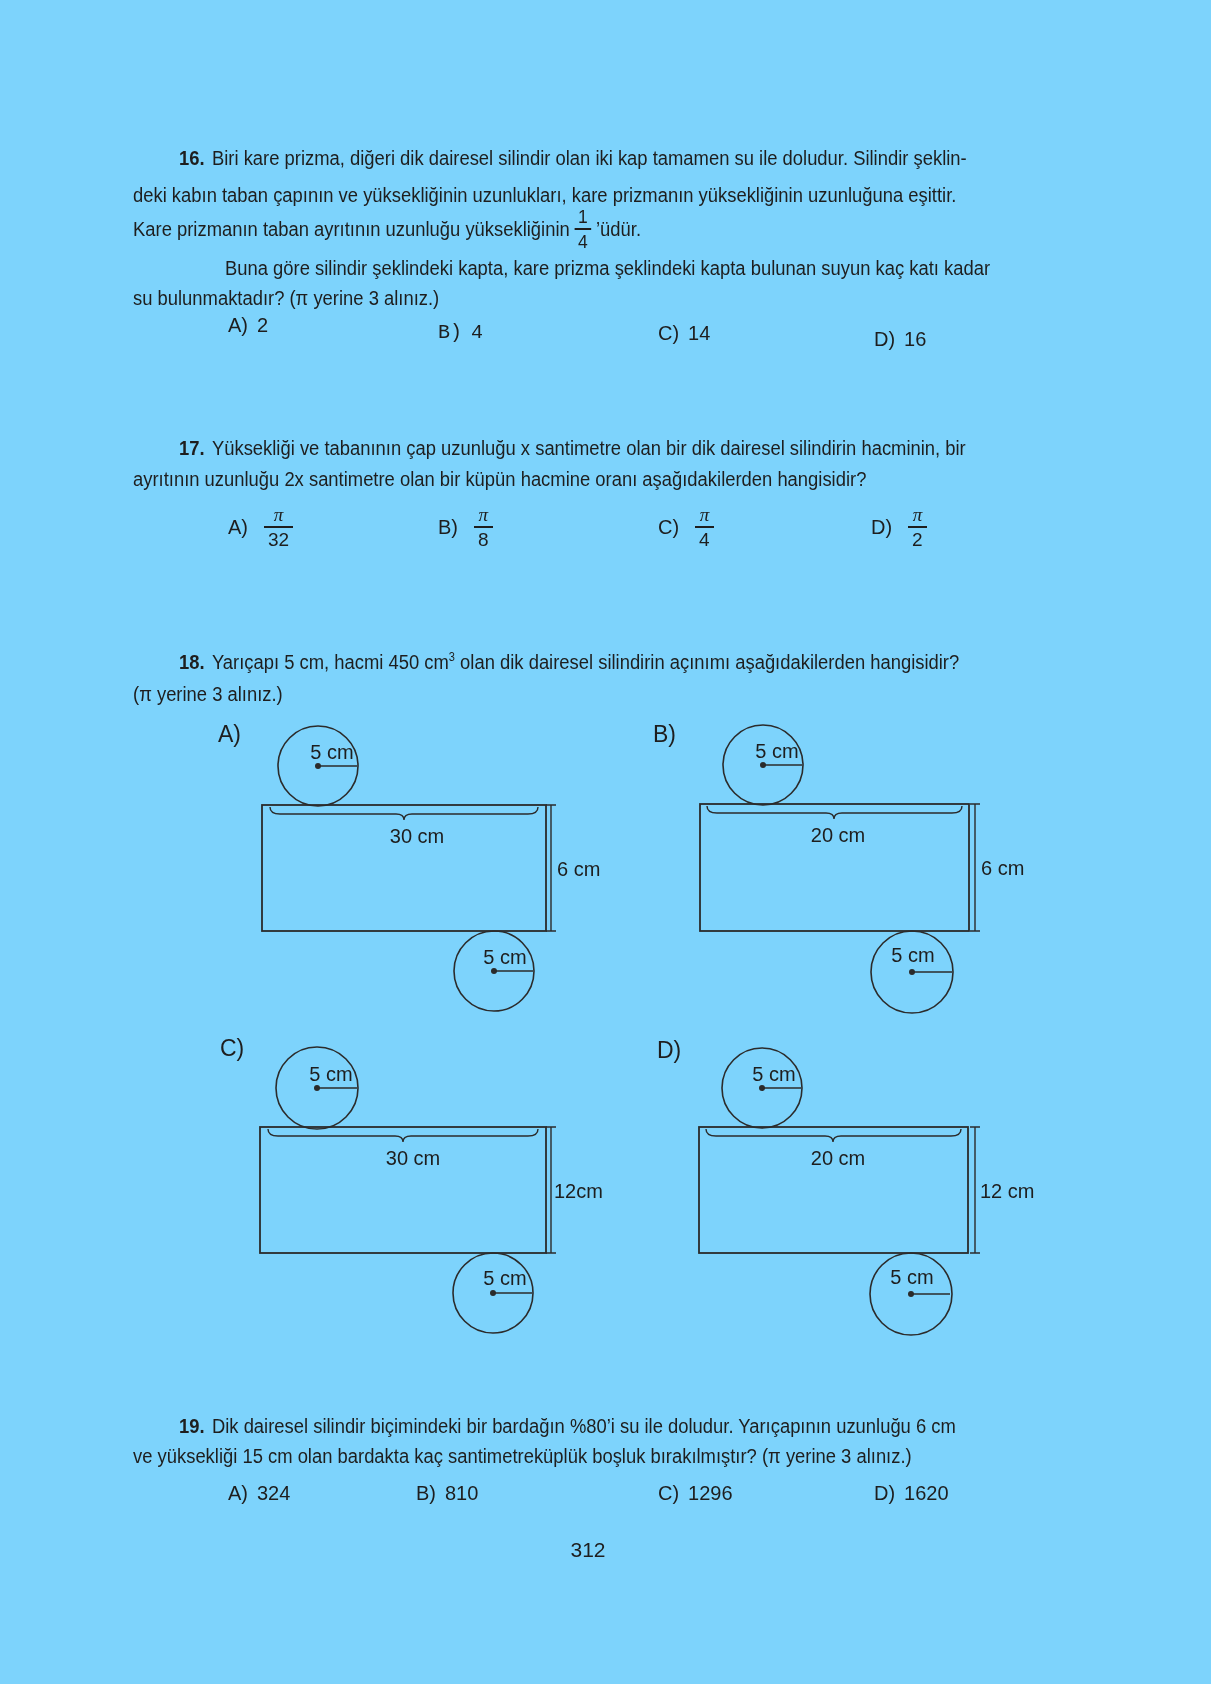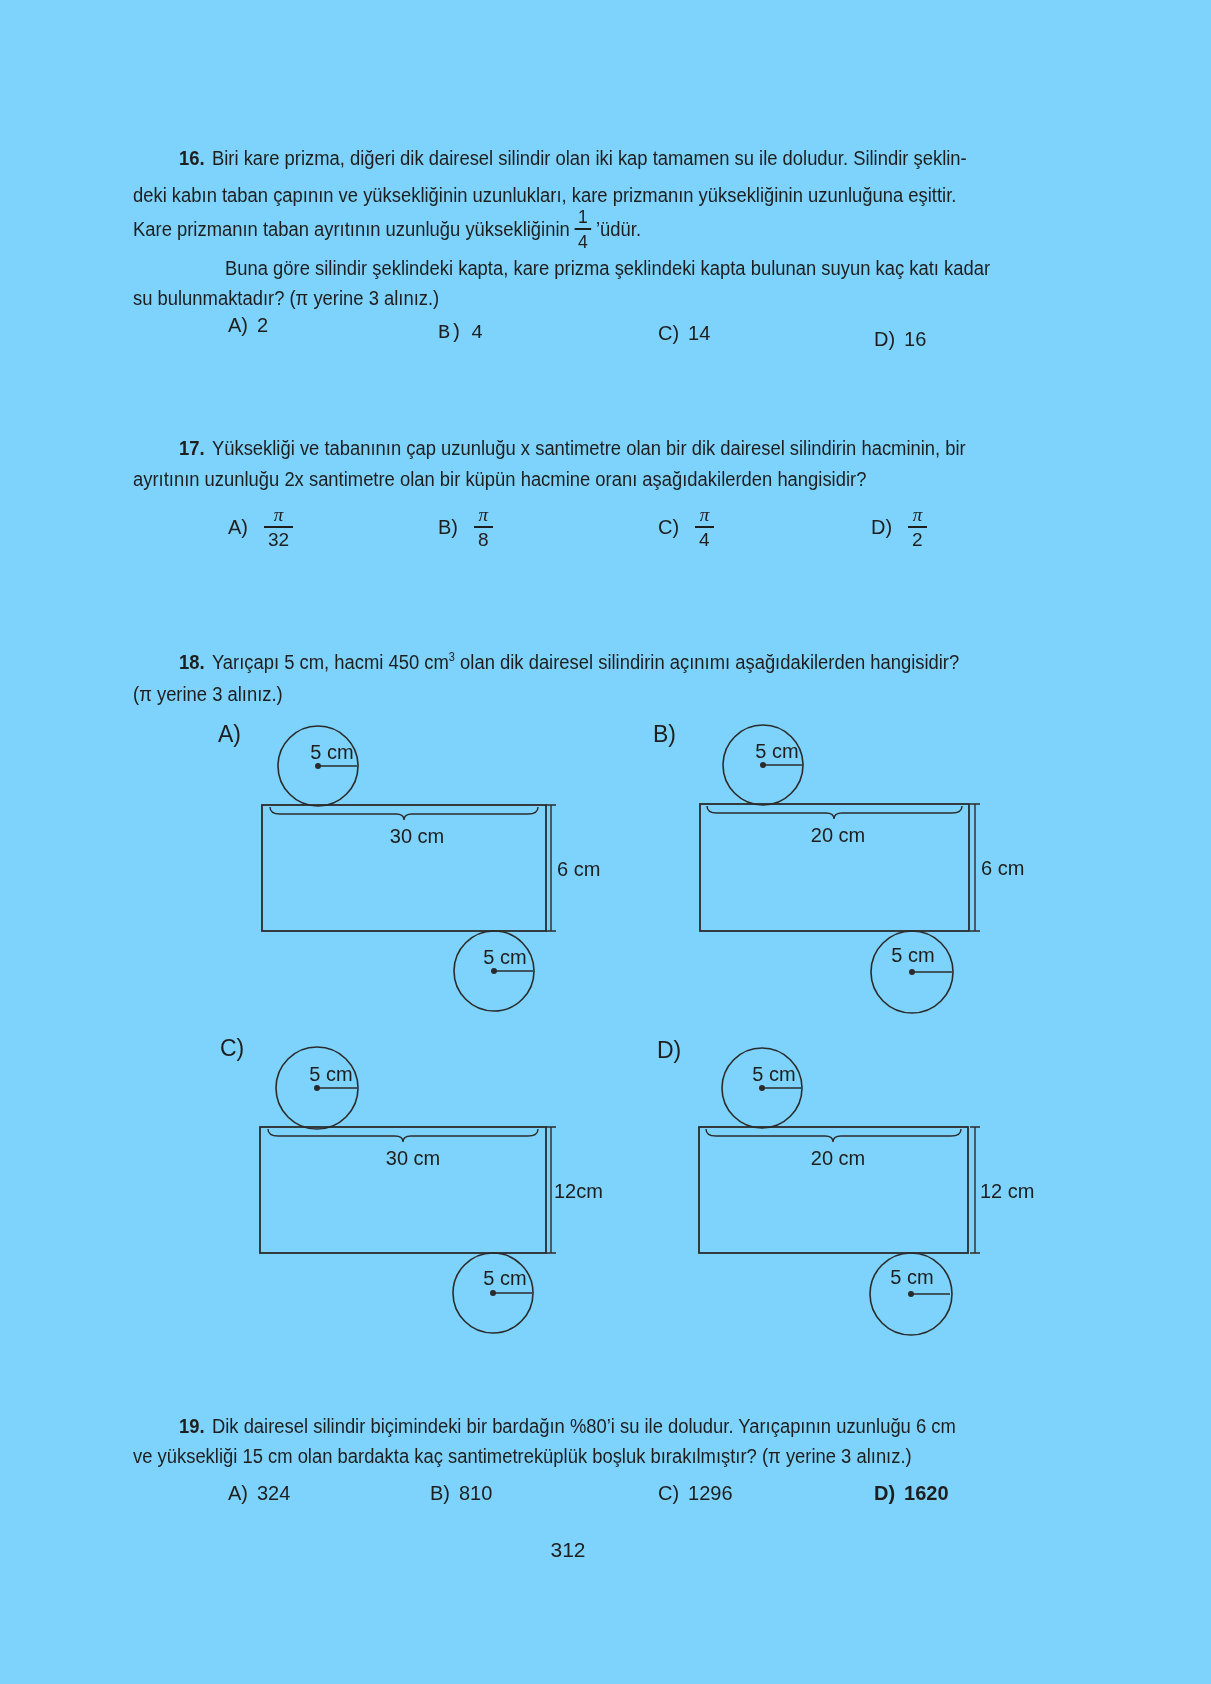--- a/index.html
+++ b/index.html
@@ -22,21 +22,21 @@
   .qnum { font-weight:bold; margin-right:8px; }
   .opt { position:absolute; white-space:nowrap; font-size:20px; line-height:22px; }
   .opt .lab { margin-right:9px; }
   .fopt { position:absolute; display:flex; align-items:center; font-size:20px; height:46px; }
   .fopt .lab { margin-right:11px; }
   .frac { display:inline-flex; flex-direction:column; align-items:center; margin:0 5px; }
   .frac .num { font-size:19px; line-height:21px; padding:0 4px 1px 4px; }
   .frac .den { font-size:19px; line-height:21px; padding:1px 4px 0 4px; border-top:2px solid #1e1e1e; }
   .pi { font-family:"Liberation Serif", serif; font-style:italic; font-size:21px; }
   sup { font-size:12px; vertical-align:super; line-height:0; }
-  .pagenum { position:absolute; left:0; width:1136px; text-align:center; font-size:21px; }
+  .pagenum { position:absolute; left:0; width:1136px; text-align:center; font-size:21px;padding-left:20px; }
   svg text { fill:#1e1e1e; font-family:"Liberation Sans", sans-serif; }
 </style>
 </head>
 <body>
 
 <div class="page">
 
   <div class="line" style="left:179px; top:147px;"><span class="qnum">16.</span><span>Biri kare prizma, diğeri dik dairesel silindir olan iki kap tamamen su ile doludur. Silindir şeklin-</span></div>
   <div class="line" style="left:133px; top:184px;">deki kabın taban çapının ve yüksekliğinin uzunlukları, kare prizmanın yüksekliğinin uzunluğuna eşittir.</div>
   <div class="line3" style="left:133px; top:206px;">
@@ -158,19 +158,19 @@
       <circle cx="731" cy="604" r="3" fill="#2b2b2b" stroke="none"></circle>
       <line x1="731" y1="604" x2="770" y2="604" stroke-width="1.6"></line>
       <text x="732" y="594" font-size="20" text-anchor="middle" stroke="none">5 cm</text>
     </g>
   </svg>
 
   <div class="line" style="left:179px; top:1415px;"><span class="qnum">19.</span><span>Dik dairesel silindir biçimindeki bir bardağın %80’i su ile doludur. Yarıçapının uzunluğu 6 cm</span></div>
   <div class="line" style="left:133px; top:1445px;">ve yüksekliği 15 cm olan bardakta kaç santimetreküplük boşluk bırakılmıştır? (π yerine 3 alınız.)</div>
 
   <div class="opt" style="left:228px; top:1482px;"><span class="lab">A)</span><span>324</span></div>
-  <div class="opt" style="left:430px; top:1482px;"><span class="lab">B)</span><span>810</span></div>
+  <div class="opt" style="left:416px; top:1482px;"><span class="lab">B)</span><span>810</span></div>
   <div class="opt" style="left:658px; top:1482px;"><span class="lab">C)</span><span>1296</span></div>
-  <div class="opt" style="left:874px; top:1482px;font-weight:bold;"><span class="lab">D)</span><span>1620</span></div>
+  <div class="opt" style="left:874px; top:1482px;"><span class="lab">D)</span><span>1620</span></div>
 
   <div class="pagenum" style="top:1538px;">312</div>
 
 </div>
 
 </body></html>

